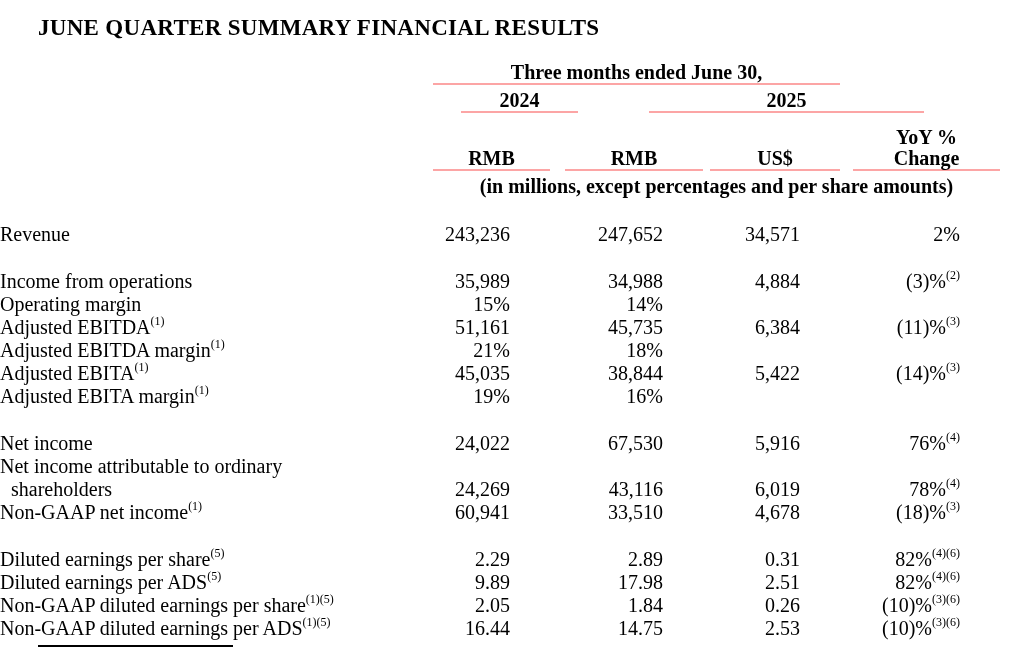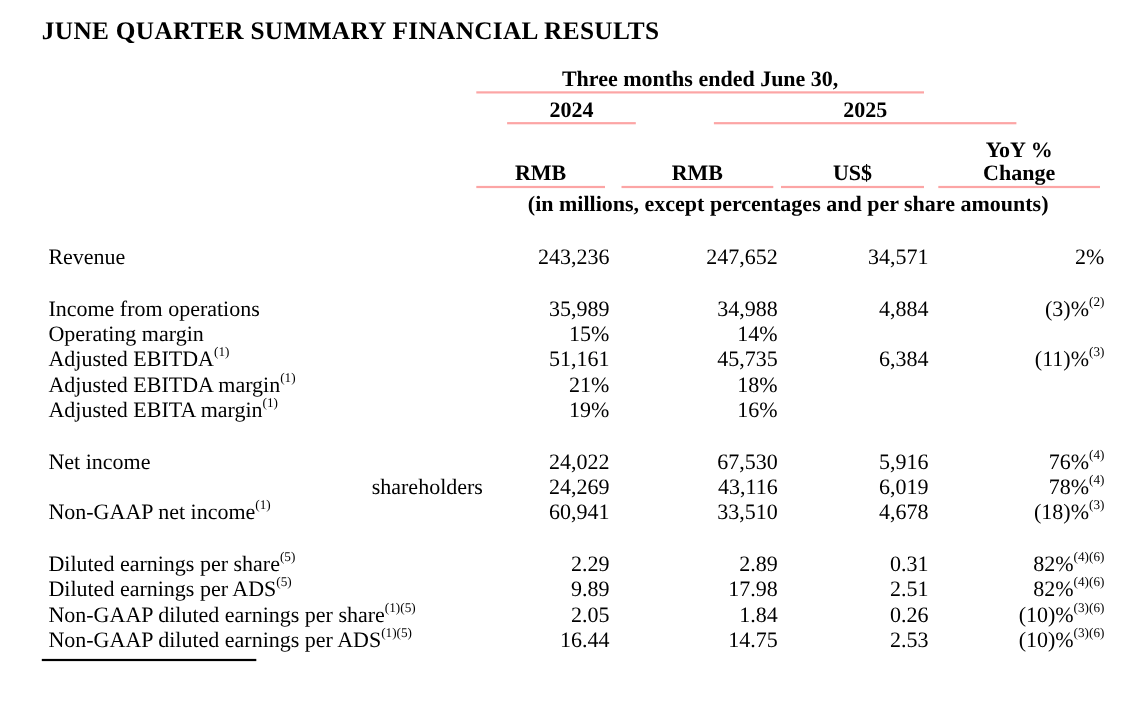--- a/index.html
+++ b/index.html
@@ -34,29 +34,29 @@
     white-space: nowrap;
   }
   .uline { border-bottom: 2px solid #fca5a5; }
   .h3 .hcell {
     display: flex; flex-direction: column;
     justify-content: flex-end; align-items: center;
     height: 44px; line-height: 21px;
   }
   .units { font-weight: bold; font-size: 20px; line-height: 22px; text-align: center; white-space: nowrap; font-family: Liberation Serif, serif; }
 
-  .rows { margin-top: 26px; margin-left: 44px; }
+  .rows { margin-top: 26px; }
   .row {
     display: grid;
     grid-template-columns: 395px 117px 15px 138px 7px 130px 13px 147px;
     font-size: 20px;
     line-height: 23px;
   }
   .label { white-space: nowrap; }
-  .label.indent { padding-left: 23px; text-align: right; }
+  .label.indent { padding-left: 11px; }
   .num { text-align: right; padding-right: 2px; white-space: nowrap; }
   .spacer { height: 24px; }
 
   sup {
     font-size: 12px;
     line-height: 0;
     position: relative;
     top: -1px;
     letter-spacing: 0;
   }
@@ -160,20 +160,30 @@
         <div class="label">Adjusted EBITDA margin<sup>(1)</sup></div>
         <div class="num">21%</div>
         <div class="gapcell"></div>
         <div class="num">18%</div>
         <div class="gapcell"></div>
         <div class="num"></div>
         <div class="gapcell"></div>
         <div class="num"></div>
       </div>
       <div class="row">
+        <div class="label">Adjusted EBITA<sup>(1)</sup></div>
+        <div class="num">45,035</div>
+        <div class="gapcell"></div>
+        <div class="num">38,844</div>
+        <div class="gapcell"></div>
+        <div class="num">5,422</div>
+        <div class="gapcell"></div>
+        <div class="num">(14)%<sup>(3)</sup></div>
+      </div>
+      <div class="row">
         <div class="label">Adjusted EBITA margin<sup>(1)</sup></div>
         <div class="num">19%</div>
         <div class="gapcell"></div>
         <div class="num">16%</div>
         <div class="gapcell"></div>
         <div class="num"></div>
         <div class="gapcell"></div>
         <div class="num"></div>
       </div>
       <div class="spacer"></div>
@@ -181,20 +191,21 @@
         <div class="label">Net income</div>
         <div class="num">24,022</div>
         <div class="gapcell"></div>
         <div class="num">67,530</div>
         <div class="gapcell"></div>
         <div class="num">5,916</div>
         <div class="gapcell"></div>
         <div class="num">76%<sup>(4)</sup></div>
       </div>
       <div class="row">
+        <div class="label">Net income attributable to ordinary</div>
         <div class="num"></div>
         <div class="gapcell"></div>
         <div class="num"></div>
         <div class="gapcell"></div>
         <div class="num"></div>
         <div class="gapcell"></div>
         <div class="num"></div>
       </div>
       <div class="row">
         <div class="label indent">shareholders</div>

